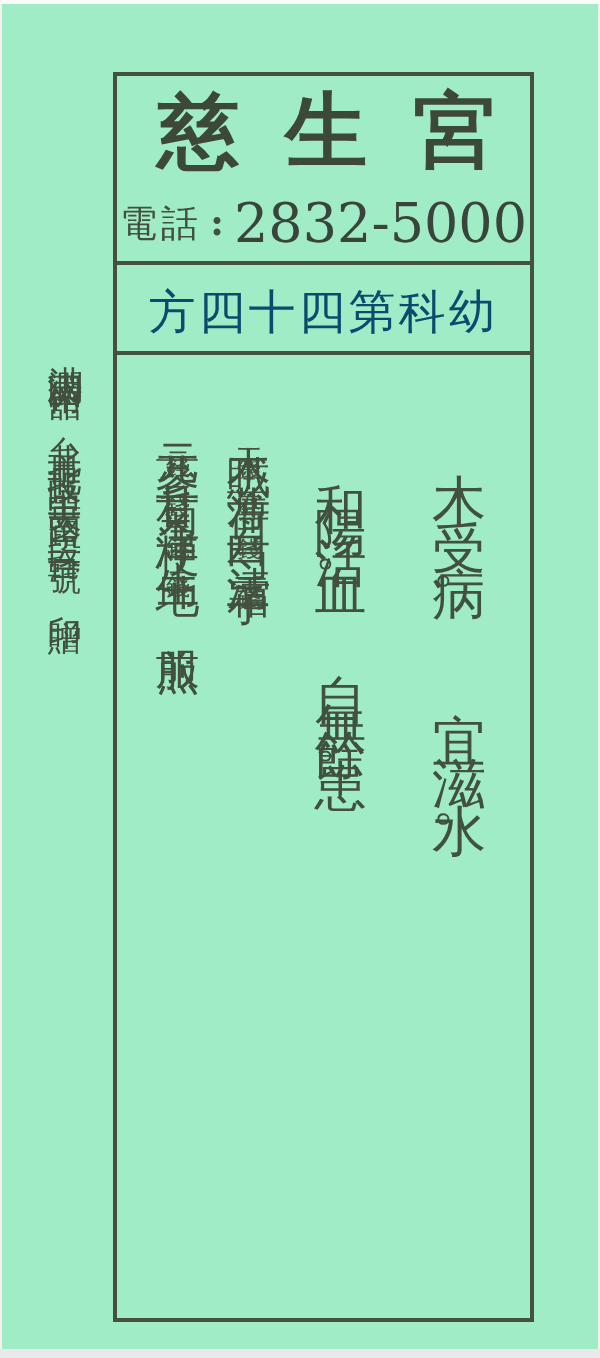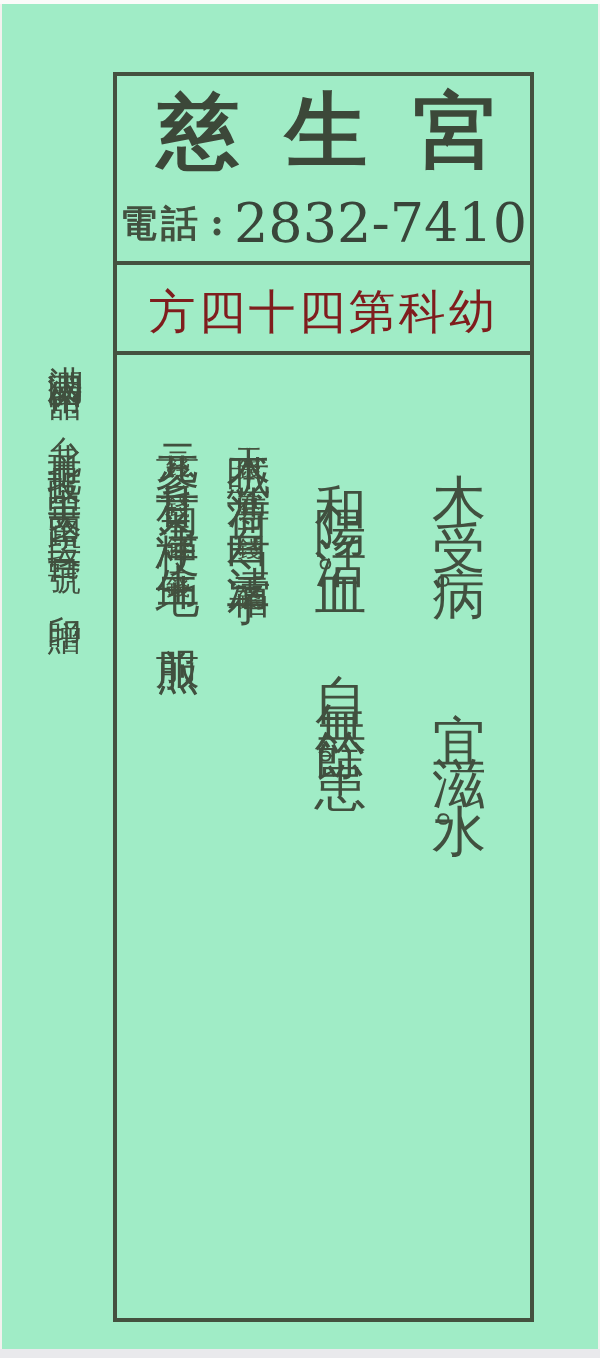--- a/index.html
+++ b/index.html
@@ -28,35 +28,35 @@
     font-size:82px;line-height:1;font-weight:bold;
     letter-spacing:0.56em;padding-left:0.42em;
     color:#3c4839;white-space:nowrap;margin-left:6px;
   }
   .phone-row{
     position:absolute;left:0;right:0;top:108px;
     display:flex;justify-content:center;align-items:center;gap:8px;
   }
   .phone-label{
     font-family:"DejaVu Sans", sans-serif;
-    font-size:37px;font-weight:700;letter-spacing:4px;color:#42503f;
+    font-size:37px;font-weight:400;letter-spacing:4px;color:#42503f;
   }
   .phone-colon{font-size:38px;font-weight:bold;color:#42503f;margin:0 2px 6px 0;}
   .phone-number{
     font-size:54px;line-height:1;color:#39453a;letter-spacing:0px;
     font-family:"DejaVu Serif", serif;
   }
   
   .sec-subject{
     box-sizing:border-box;height:90px;border-bottom:4px solid #44513f;
     display:flex;align-items:center;justify-content:center;
   }
   .subject-text{
     font-size:47px;letter-spacing:3px;padding-top:8px;
-    color:#7f1d1d;white-space:nowrap;
+    color:#0c4a6e;white-space:nowrap;
   }
   
   .sec-content{position:relative;height:972px;}
   .vtext{
     writing-mode:vertical-rl;text-orientation:upright;
     white-space:nowrap;position:absolute;color:#41503f;
   }
   .verse-right{left:320px;top:76px;width:58px;font-size:54px;letter-spacing:46px;}
   .verse-left {left:203px;top:86px;width:56px;font-size:52px;letter-spacing:28px;}
   .herb-col-right{left:112px;top:56px;width:50px;}
@@ -89,21 +89,21 @@
     <span class="issuer-note">印贈</span>
   </div>
 
   <div class="frame">
 
     <div class="sec-title">
       <div class="temple-name">慈生宮</div>
       <div class="phone-row">
         <span class="phone-label">電話</span>
         <span class="phone-colon">:</span>
-        <span class="phone-number">2832-7410</span>
+        <span class="phone-number">2832-5000</span>
       </div>
     </div>
 
     <div class="sec-subject">
       <div class="subject-text">方四十四第科幼</div>
     </div>
 
     <div class="sec-content">
 
       <div class="vtext verse-right">木受病。宜滋水。</div>

